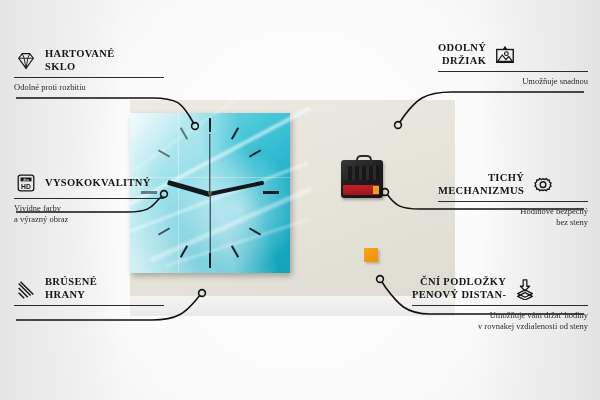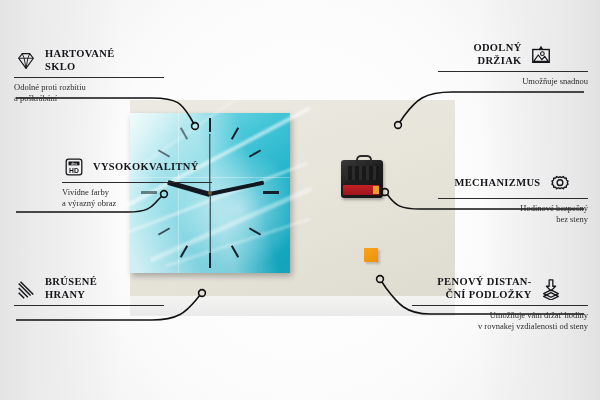--- a/index.html
+++ b/index.html
@@ -65,21 +65,21 @@
     position:absolute;left:234px;top:148px;width:14px;height:14px;
     background:linear-gradient(145deg,#f6a41c 0%,#ef9108 100%);
     box-shadow:2px 2px 2px rgba(0,0,0,.18);
   }
 
   
   .callout{position:absolute;width:150px;}
   .callout.left{left:14px;text-align:left;}
   .callout.right{right:12px;text-align:right;}
   .co-head{display:flex;align-items:center;gap:7px;}
-  .callout.right .co-head{justify-content:center;}
+  .callout.right .co-head{justify-content:flex-start;}
   .co-title{
     font-family:"Liberation Serif", serif;
     font-weight:bold;font-size:10.5px;line-height:12.5px;
     letter-spacing:.35px;color:#15151a;text-transform:uppercase;
   }
   .co-rule{height:1px;background:#2b2b2b;margin:4px 0 4px;}
   .co-desc{
     font-family:"Liberation Serif", serif;
     font-size:8.5px;line-height:11px;color:#2c2c2c;
   }
@@ -165,24 +165,23 @@
         <path d="M4 9 L8 4 H16 L20 9 L12 20 Z" fill="none" stroke="#15151a" stroke-width="1.3" stroke-linejoin="round"></path>
         <path d="M4 9 H20 M8 4 L10 9 L12 20 M16 4 L14 9 L12 20" fill="none" stroke="#15151a" stroke-width="1"></path>
       </svg>
       <div>
         <div class="co-title">HARTOVANÉ</div>
         <div class="co-title">SKLO</div>
       </div>
     </div>
     <div class="co-rule"></div>
     <div class="co-desc">Odolné proti rozbitiu</div>
-    <div class="co-desc">a poškrábání</div>
-  </div>
-
-  <div class="callout left" style="top:156px;margin-left:48px;">
+  </div>
+
+  <div class="callout left" style="top:172px;">
     <div class="co-head">
       <svg class="co-icon" viewBox="0 0 24 24">
         <rect x="3.5" y="3.5" width="17" height="17" rx="2.5" fill="none" stroke="#15151a" stroke-width="1.4"></rect>
         <rect x="6" y="6" width="12" height="4.2" fill="#15151a"></rect>
         <text x="12" y="9.5" font-family="Liberation Sans, sans-serif" font-size="3.6" fill="#fff" text-anchor="middle">ultra</text>
         <text x="12" y="18.2" font-family="Liberation Sans, sans-serif" font-size="7.4" font-weight="bold" fill="#15151a" text-anchor="middle">HD</text>
       </svg>
       <div>
         <div class="co-title">VYSOKOKVALITNÝ</div>
       </div>
@@ -219,37 +218,38 @@
         <circle cx="13.5" cy="10.5" r="2" fill="none" stroke="#15151a" stroke-width="1.2"></circle>
       </svg>
     </div>
     <div class="co-rule"></div>
     <div class="co-desc">Umožňuje snadnou</div>
   </div>
 
   <div class="callout right" style="top:172px;">
     <div class="co-head">
       <div>
+        <div class="co-title">TICHÝ</div>
         <div class="co-title">MECHANIZMUS</div>
       </div>
       <svg class="co-icon" viewBox="0 0 24 24">
         <path d="M12 3.2 L14 4 L15.6 2.9 L16.8 4.7 L18.8 4.6 L19 6.7 L20.8 7.8 L19.9 9.6 L20.8 11.4 L19 12.5 L18.8 14.6 L16.8 14.5 L15.6 16.3 L14 15.2 L12 16 L10 15.2 L8.4 16.3 L7.2 14.5 L5.2 14.6 L5 12.5 L3.2 11.4 L4.1 9.6 L3.2 7.8 L5 6.7 L5.2 4.6 L7.2 4.7 L8.4 2.9 L10 4 Z" fill="none" stroke="#15151a" stroke-width="1.5" stroke-linejoin="round" transform="translate(0,2)"></path>
         <circle cx="12" cy="11.6" r="3.1" fill="none" stroke="#15151a" stroke-width="1.5"></circle>
       </svg>
     </div>
     <div class="co-rule"></div>
     <div class="co-desc">Hodinové bezpečný</div>
     <div class="co-desc">bez steny</div>
   </div>
 
   <div class="callout right" style="top:276px;width:176px;">
     <div class="co-head">
       <div>
+        <div class="co-title">ČNÍ PODLOŽKY</div>
         <div class="co-title">PENOVÝ DISTAN-</div>
-        <div class="co-title">ČNÍ PODLOŽKY</div>
       </div>
       <svg class="co-icon" viewBox="0 0 24 24">
         <path d="M10 2 H14 V9 H17 L12 14 L7 9 H10 Z" fill="none" stroke="#15151a" stroke-width="1.4" stroke-linejoin="round"></path>
         <path d="M12 13 L20 17 L12 21 L4 17 Z" fill="none" stroke="#15151a" stroke-width="1.4" stroke-linejoin="round"></path>
         <path d="M12 16 L20 20 L12 24 L4 20 Z" fill="none" stroke="#15151a" stroke-width="1.4" stroke-linejoin="round"></path>
       </svg>
     </div>
     <div class="co-rule"></div>
     <div class="co-desc">Umožňuje vám držať hodiny</div>
     <div class="co-desc">v rovnakej vzdialenosti od steny</div>

